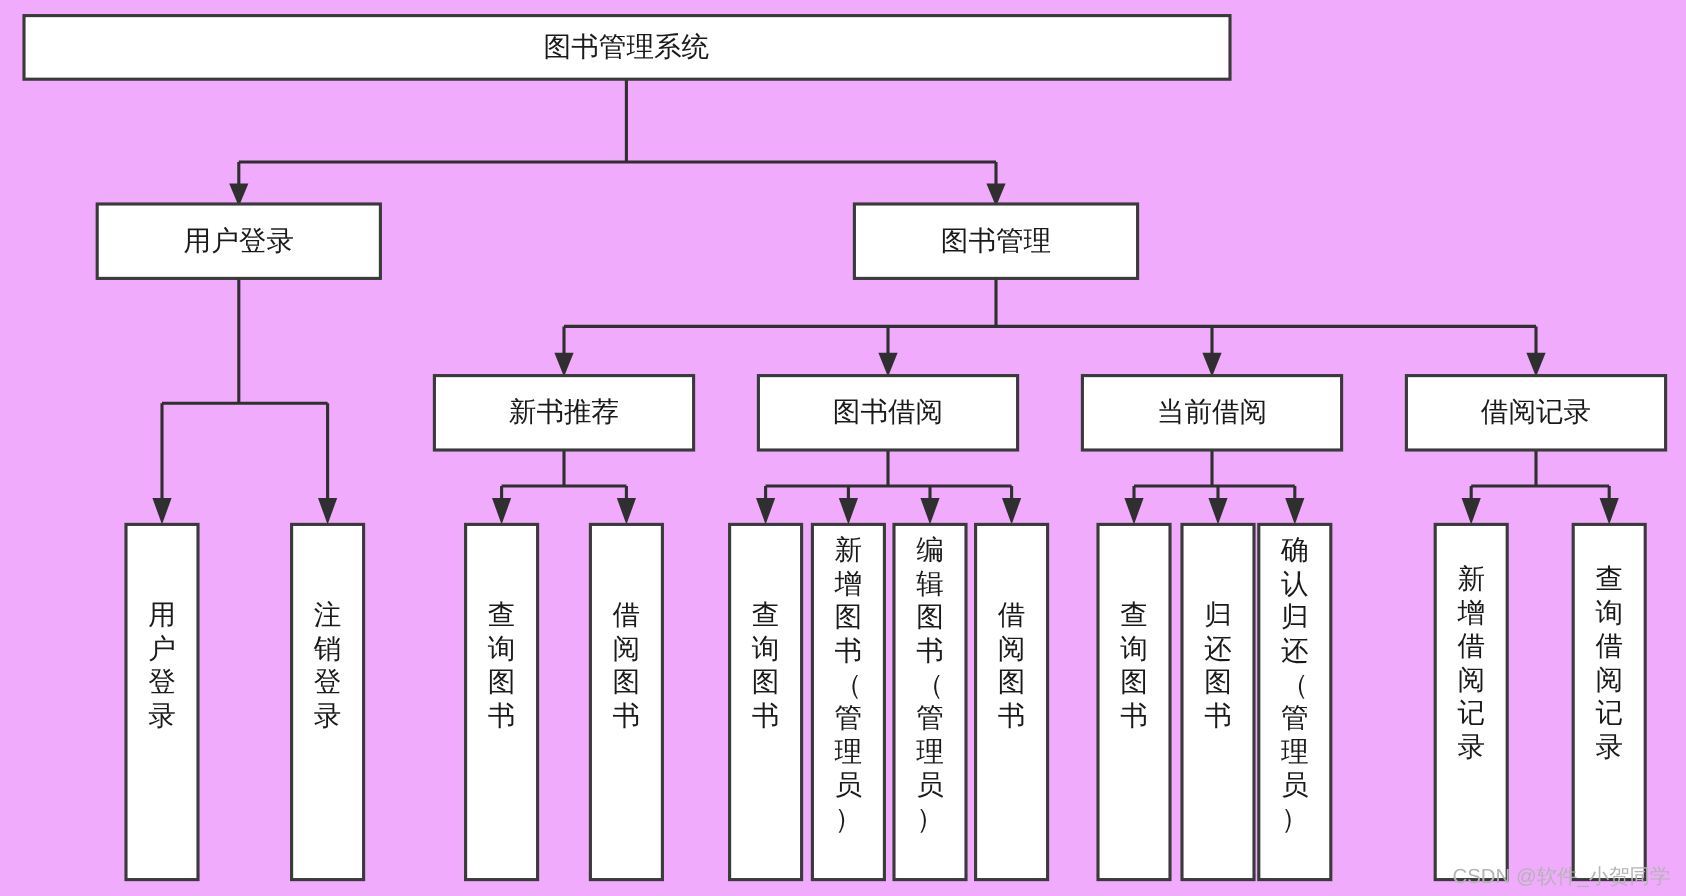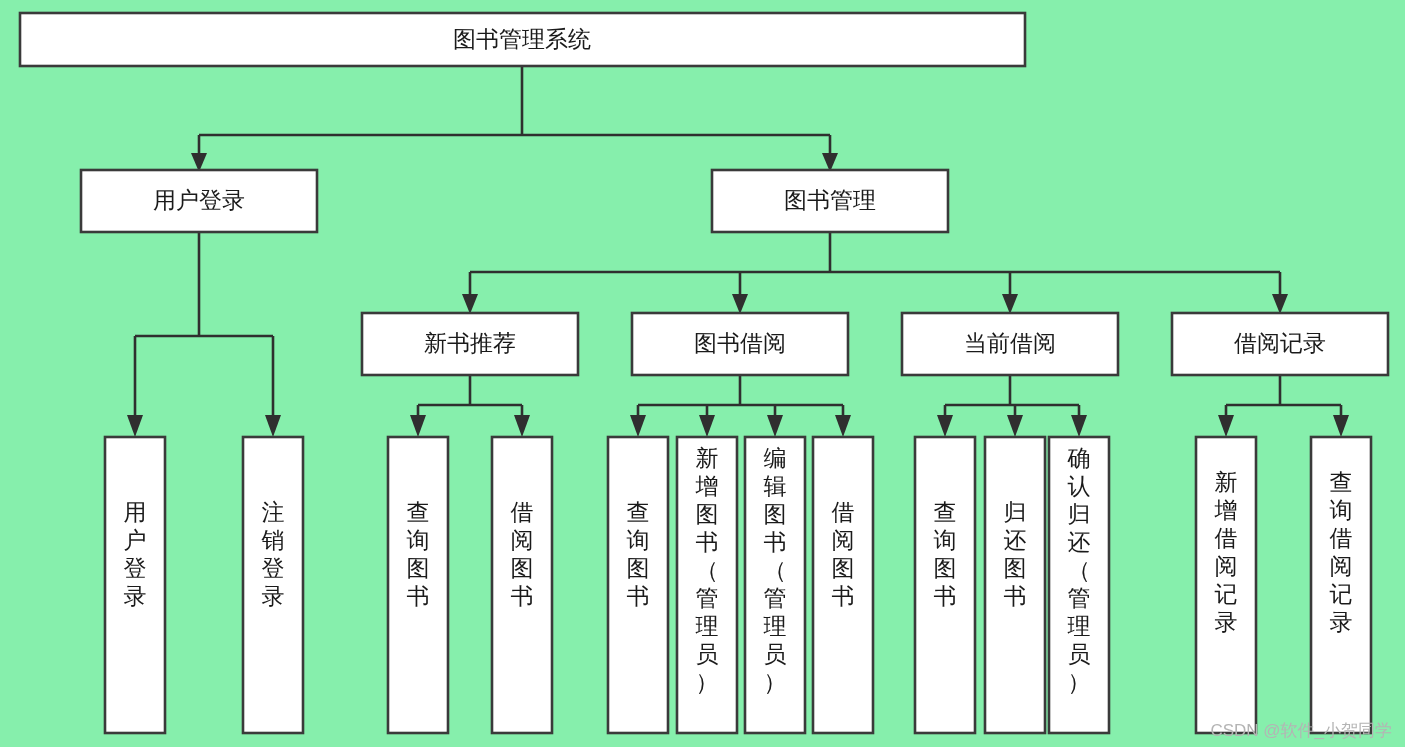--- a/index.html
+++ b/index.html
@@ -7,21 +7,21 @@
     padding: 0;
     background: #ffffff;
   }
   body {
     font-family: "Liberation Sans", "DejaVu Sans", sans-serif;
   }
   #diagram-root {
     position: relative;
     width: 1405px;
     height: 747px;
-    background: #86efac;
+    background: #f0abfc;
     overflow: hidden;
   }
   svg.diagram-canvas {
     position: absolute;
     left: 0;
     top: 0;
     width: 1405px;
     height: 747px;
   }
   .node-rect {

